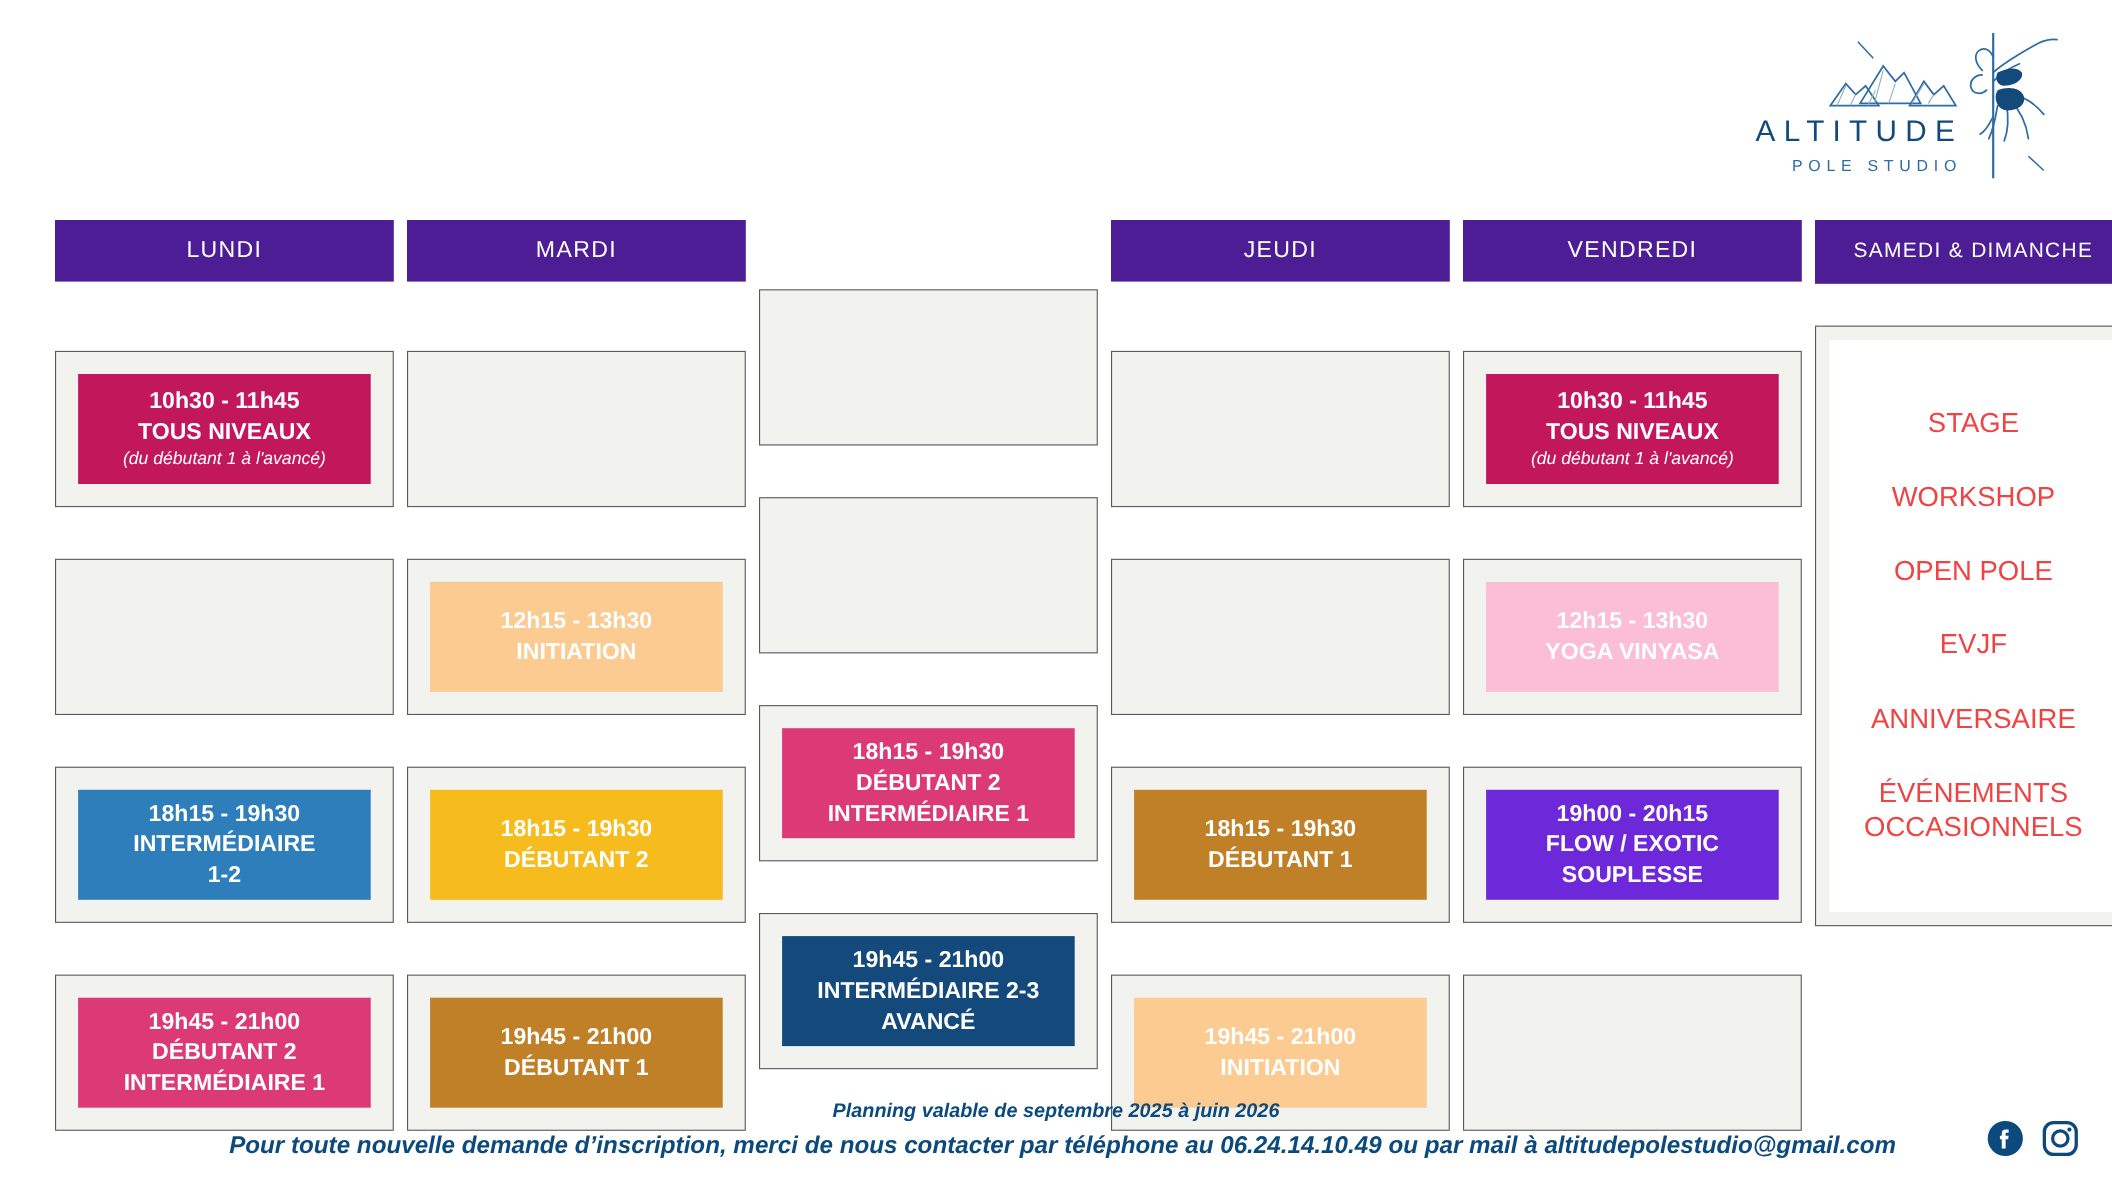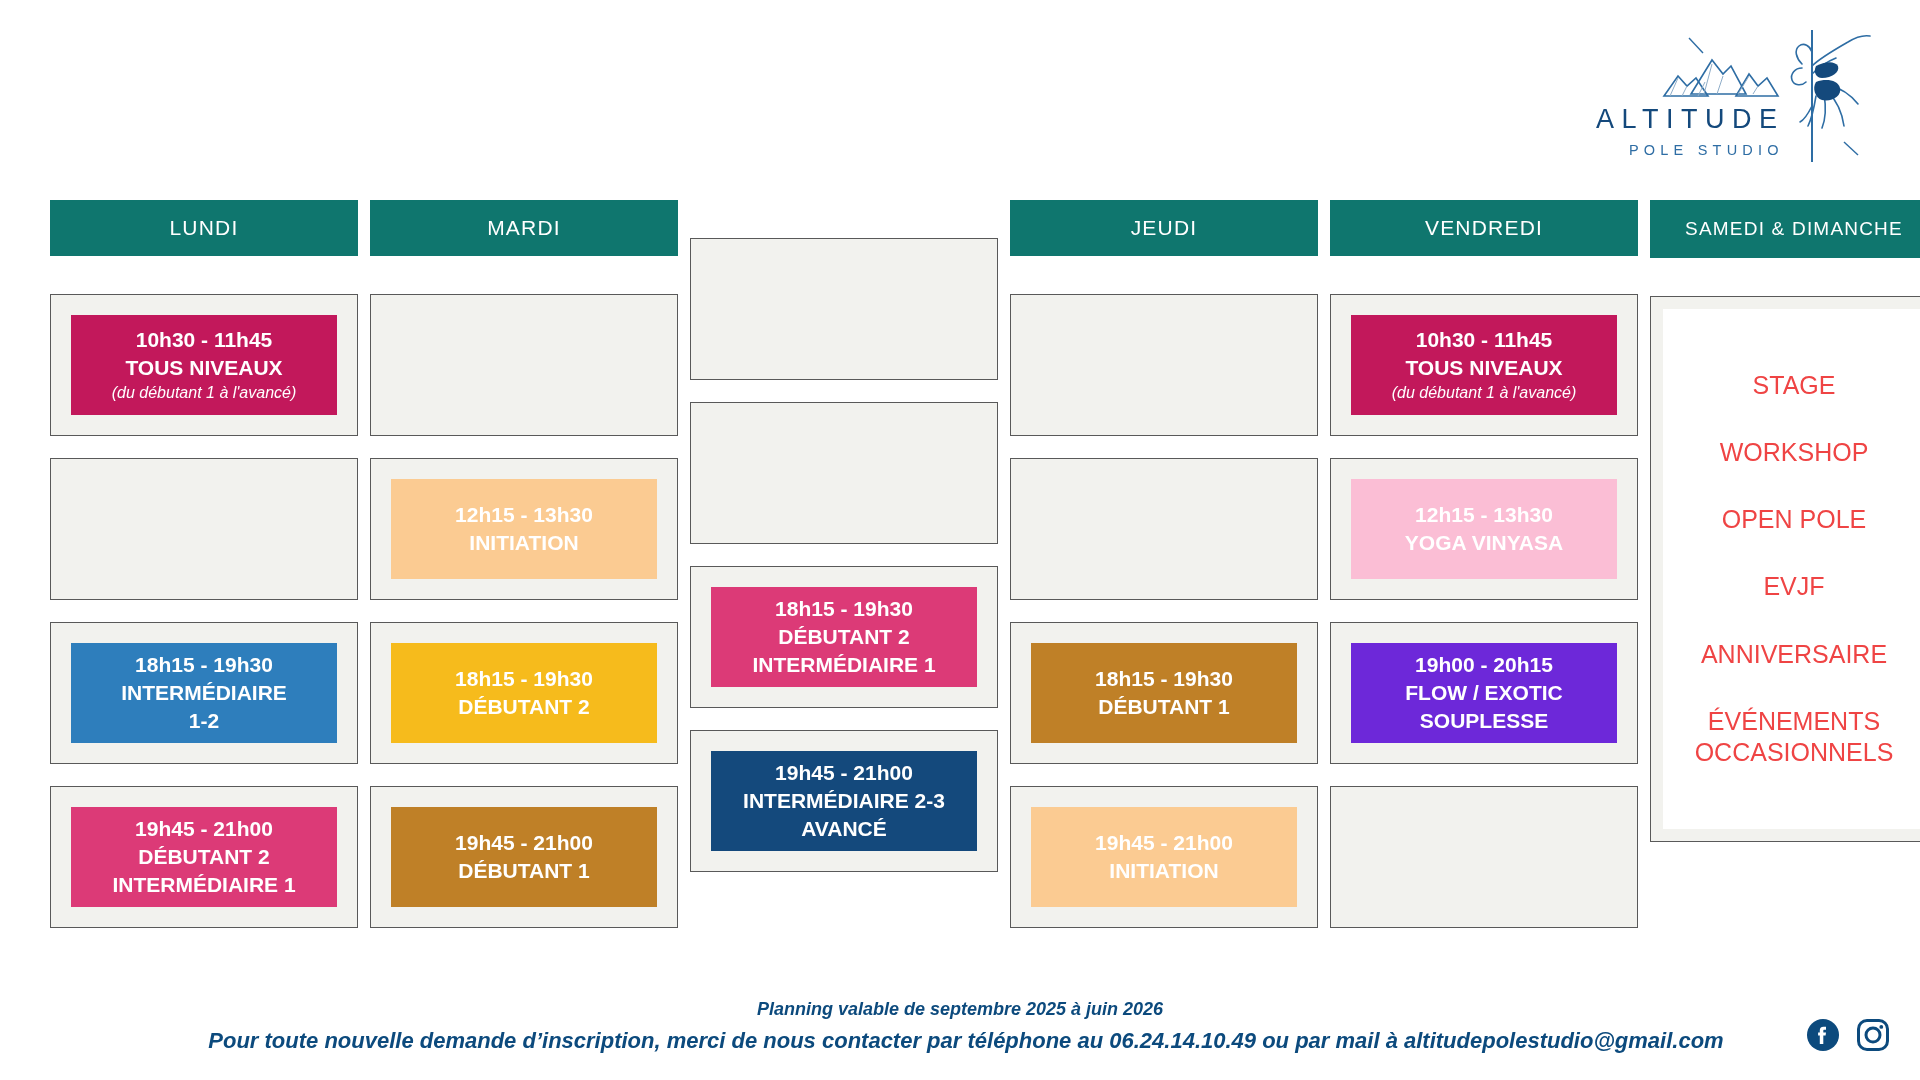--- a/index.html
+++ b/index.html
@@ -49,21 +49,21 @@
     width: 1836px;
     display: grid;
     grid-template-columns: repeat(5, 308px) 288px;
     column-gap: 12px;
   }
   .day-column {
     display: flex;
     flex-direction: column;
   }
   .day-header {
-    background: #0f766e;
+    background: #4c1d95;
     color: #ffffff;
     height: 56px;
     display: flex;
     align-items: center;
     justify-content: center;
     font-size: 21px;
     letter-spacing: 1.2px;
     font-weight: 400;
     margin-bottom: 0;
   }
@@ -78,20 +78,21 @@
     gap: 22px;
   }
   .slot {
     border: 1px solid #595959;
     background: #f2f2ee;
     height: 142px;
     box-sizing: border-box;
     display: flex;
     justify-content: center;
     padding: 20px;
+    margin-top: 25px;
   }
   .slot-inner {
     width: 100%;
     height: 100%;
     display: flex;
     flex-direction: column;
     align-items: center;
     justify-content: center;
     color: #ffffff;
     font-weight: bold;

